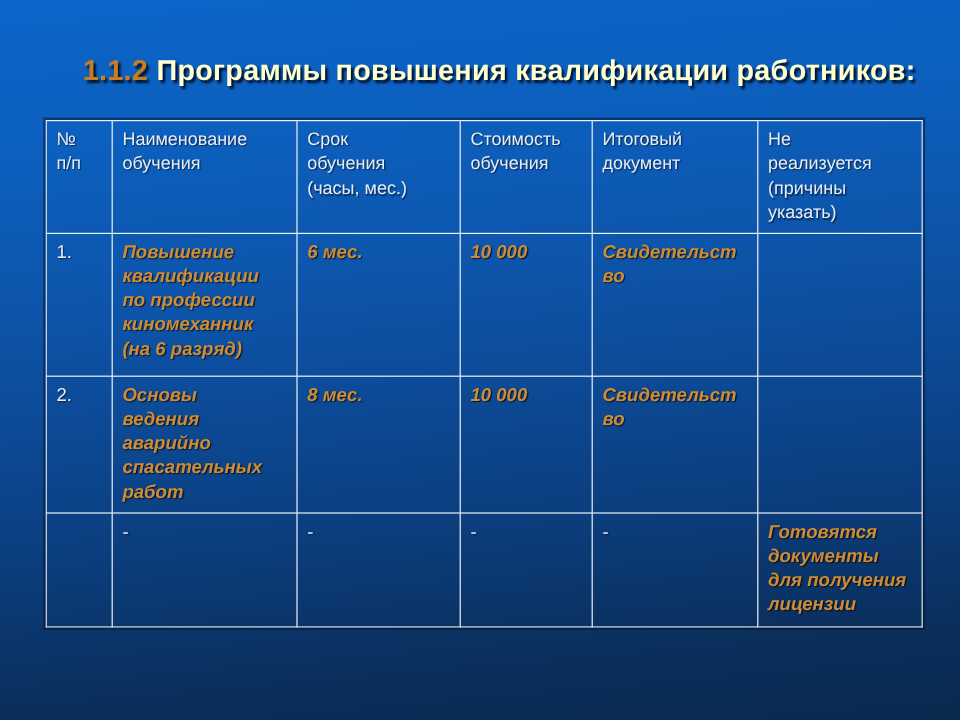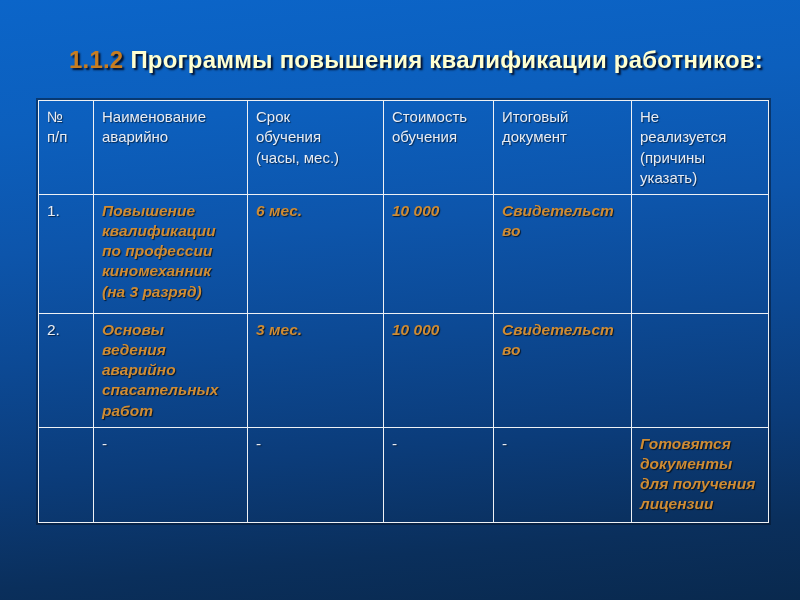--- a/index.html
+++ b/index.html
@@ -96,55 +96,55 @@
       <col style="width:136px">
       <col style="width:110px">
       <col style="width:138px">
       <col style="width:137px">
     </colgroup>
     <thead>
       <tr>
         <th>№
 п/п</th>
         <th>Наименование
-аварийно</th>
+обучения</th>
         <th>Срок
 обучения
 (часы, мес.)</th>
         <th>Стоимость
 обучения</th>
         <th>Итоговый
 документ</th>
         <th>Не
 реализуется
 (причины
 указать)</th>
       </tr>
     </thead>
     <tbody>
       <tr class="row-1">
         <td class="cell-plain">1.</td>
         <td class="cell-data">Повышение
 квалификации
 по профессии
 киномеханник
-(на 3 разряд)</td>
+(на 6 разряд)</td>
         <td class="cell-data">6 мес.</td>
         <td class="cell-data">10 000</td>
         <td class="cell-data brk">Свидетельство</td>
         <td class="cell-data"></td>
       </tr>
       <tr class="row-2">
         <td class="cell-plain">2.</td>
         <td class="cell-data">Основы
 ведения
 аварийно
 спасательных
 работ</td>
-        <td class="cell-data">3 мес.</td>
+        <td class="cell-data">8 мес.</td>
         <td class="cell-data">10 000</td>
         <td class="cell-data brk">Свидетельство</td>
         <td class="cell-data"></td>
       </tr>
       <tr class="row-3">
         <td class="cell-plain"></td>
         <td class="cell-plain">-</td>
         <td class="cell-plain">-</td>
         <td class="cell-plain">-</td>
         <td class="cell-plain">-</td>

